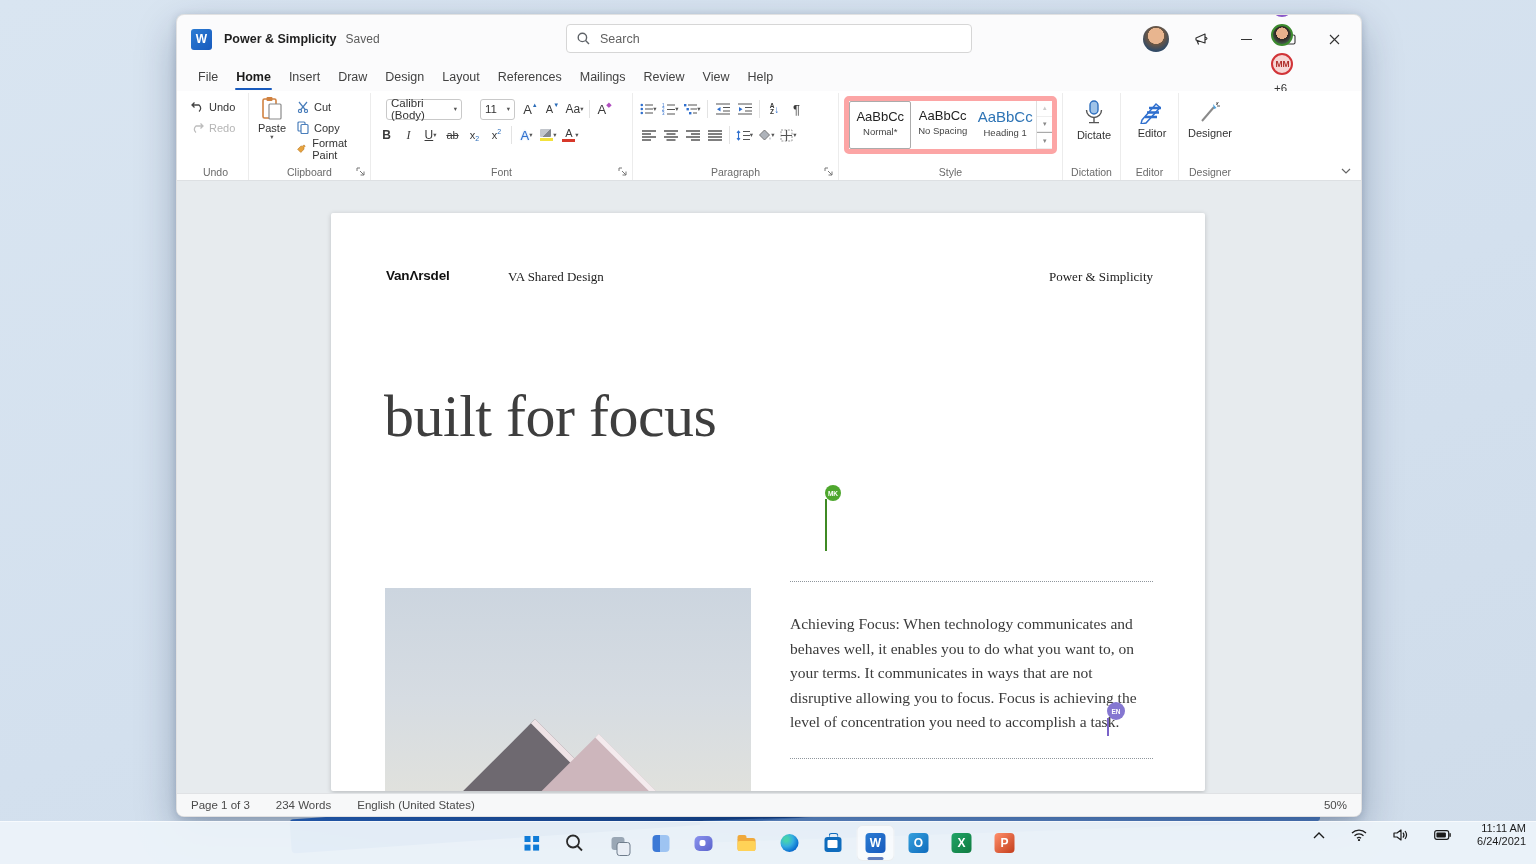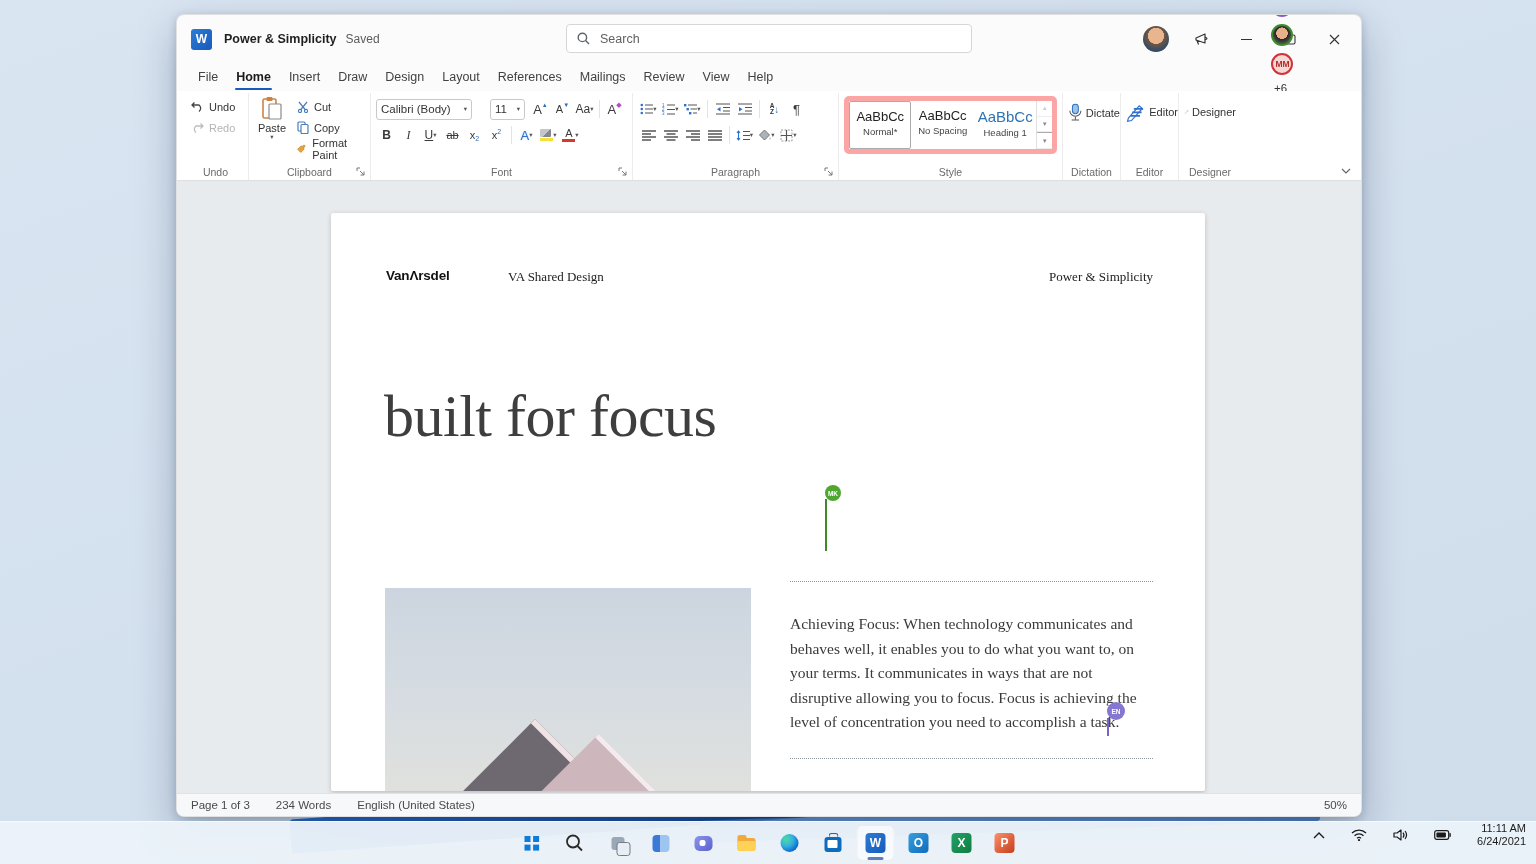--- a/index.html
+++ b/index.html
@@ -65,34 +65,34 @@
   .vr{width:1px;height:18px;background:#e3e3e3;margin:0 3px;}
 
   .grp-undo{width:66px;}
   .grp-clip{width:122px;display:flex;gap:4px;}
   .paste-big{width:44px;display:flex;flex-direction:column;align-items:center;font-size:11px;color:#333;}
   .clip-col{display:flex;flex-direction:column;justify-content:flex-start;}
   .grp-font{width:262px;}
   .font-row{display:flex;align-items:center;height:26px;gap:1px;}
   .combo{border:1px solid #c9c9c9;border-radius:3px;background:#fff;height:21px;display:flex;align-items:center;
     font-size:11.5px;color:#333;padding:0 4px;justify-content:space-between;box-sizing:border-box;}
-  .combo.family{width:96px;}
+  .combo.family{width:76px;margin-left:10px;}
   .combo.size{width:35px;margin-left:17px;margin-right:4px;}
   .grp-para{width:206px;}
   .grp-style{width:224px;}
   .style-gallery{display:flex;border:5px solid #fca5a5;border-radius:5px;height:48px;background:#fff;overflow:hidden;}
   .style-item{width:64px;text-align:center;padding-top:7px;box-sizing:border-box;}
   .style-item.selected{border:1px solid #ababab;border-radius:2px;background:#fff;box-shadow:inset 0 0 0 2px #fff;}
   .style-sample{font-size:13px;color:#222;}
   .style-item.h1 .style-sample{color:#2e74b5;font-size:15px;}
   .style-name{font-size:9.5px;color:#444;margin-top:2px;}
   .style-scroll{width:15px;border-left:1px solid #e0e0e0;display:flex;flex-direction:column;}
   .style-scroll span{flex:1;display:flex;align-items:center;justify-content:center;font-size:7px;color:#888;border-bottom:1px solid #eee;}
   .grp-edit{width:86px;}
-  .bigbtn{width:52px;display:flex;align-items:center;gap:3px;padding-top:4px;font-size:11px;color:#333;}
+  .bigbtn{width:52px;display:flex;flex-direction:column;align-items:center;gap:3px;padding-top:4px;font-size:11px;color:#333;}
   .collapse-chev{position:absolute;right:10px;bottom:6px;color:#666;}
 
   
   .canvas{position:absolute;left:0;top:166px;right:0;bottom:23px;background:#e7ebee;overflow:hidden;}
   .page{position:absolute;left:154px;top:32px;width:874px;height:578px;background:#fff;border-radius:2px;
     box-shadow:0 1.5px 5px rgba(0,0,0,.18);font-family:"Liberation Serif","DejaVu Serif",serif;color:#3c3c3c;}
   .ph-logo{position:absolute;left:55px;top:55px;font-family:"Liberation Sans",sans-serif;font-weight:700;
     font-size:13.5px;color:#111;letter-spacing:-.2px;}
   .ph-center{position:absolute;left:177px;top:56px;font-size:13px;color:#222;}
   .ph-right{position:absolute;right:52px;top:56px;font-size:13px;color:#222;}

